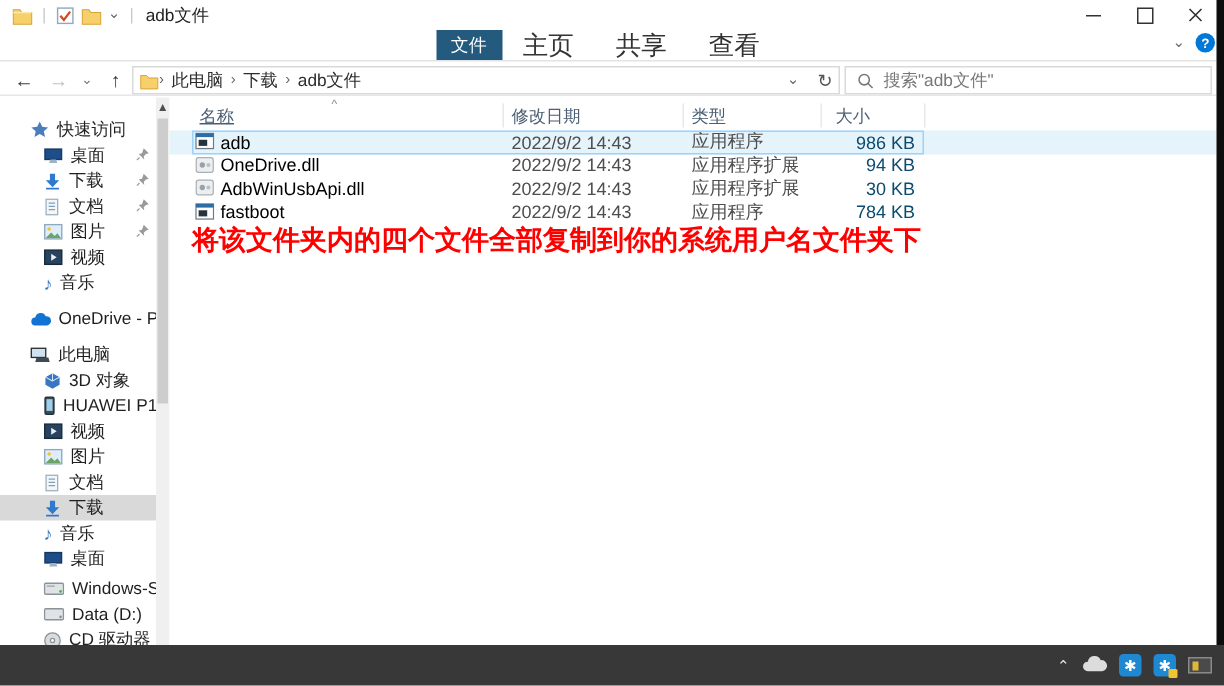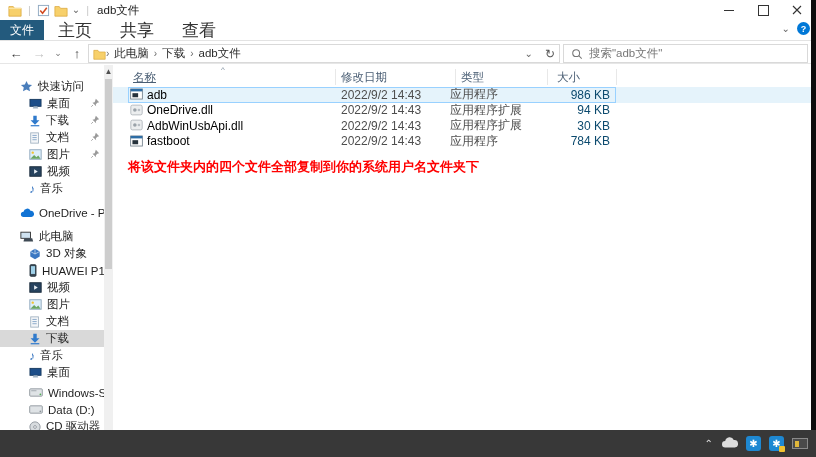--- a/index.html
+++ b/index.html
@@ -13,21 +13,21 @@
   .qat { display:flex; align-items:center; gap:4px; padding-left:8px; }
   .sep { color:#c9c9c9; font-size:11px; padding:0 2px; }
   .win-title { font-size:11.5px; color:#222; margin-left:2px; }
   .win-controls { position:absolute; right:8px; top:0; height:20px; display:flex; align-items:center; gap:22px; }
   .wc { width:12px; height:12px; position:relative; cursor:default; }
   .wc-min::after { content:""; position:absolute; left:1px; top:6px; width:10px; height:1px; background:#333; }
   .wc-max::after { content:""; position:absolute; left:1px; top:1px; width:9px; height:9px; border:1px solid #333; }
   .wc-close svg { display:block; }
 
   
-  .tabsrow { left:0; top:20px; width:811px; height:21px; background:#fff; border-bottom:1px solid #e3e3e3; display:flex; align-items:stretch; }
+  .tabsrow { left:0; top:20px; width:811px; height:21px; background:#fff; border-bottom:1px solid #e3e3e3; display:flex; align-items:stretch;justify-content:center; }
   .tab-file { width:44px; background:#235a7d; color:#fff; display:flex; align-items:center; justify-content:center; font-size:12px; }
   .tab { padding:0 14px; display:flex; align-items:center; color:#333; font-size:17px; }
   .ribbon-mini { position:absolute; right:6px; top:22px; display:flex; align-items:center; gap:7px; }
   .chev { color:#666; font-size:10px; line-height:1; }
   .help-dot { width:13px; height:13px; border-radius:50%; background:#0078d7; color:#fff; font-size:9px; font-weight:bold;
               display:flex; align-items:center; justify-content:center; }
 
   
   .navrow { left:0; top:42px; width:811px; height:22px; background:#fff; border-bottom:1px solid #e6e6e6; }
   .navbtn { position:absolute; top:2px; height:18px; display:flex; align-items:center; justify-content:center; color:#3b3b3b; font-size:13px; }
@@ -57,28 +57,28 @@
   .main { left:113px; top:65px; width:698px; height:365px; background:#fff; }
   .colheaders { position:absolute; left:0; top:3px; width:698px; height:18px; color:#4a5e74; font-size:11.5px; }
   .colheaders .hl { position:absolute; top:2px; }
   .col-line { position:absolute; top:1px; width:1px; height:16px; background:#e8e8e8; }
   .sort-mark { position:absolute; left:108px; top:-3px; color:#7b8b9b; font-size:8px; }
 
   .rows { position:absolute; left:0; top:22px; width:698px; }
   .frow { position:relative; height:15.5px; display:flex; align-items:center; }
   .frow .fname { position:absolute; left:34px; color:#000000; }
   .frow .fdate { position:absolute; left:228px; color:#4e4e4e; }
-  .frow .ftype { position:absolute; left:337px; color:#4e4e4e; }
+  .frow .ftype { position:absolute; left:348px; color:#4e4e4e; }
   .frow .fsize { position:absolute; left:400px; width:97px; text-align:right; color:#0c4a6e; }
   .frow .ficon { position:absolute; left:17px; top:1px; }
   .frow.selected { background:#e5f3fb; }
   .frow.selected::after { content:""; position:absolute; left:15px; right:195px; top:0; bottom:0; border:1px solid #99d1ff; pointer-events:none; }
   .frow.selected::after { right:195px; } 
 
-  .annotation { position:absolute; left:15px; top:93px; color:#ff0000; font-weight:bold; font-size:13px; white-space:nowrap; }
+  .annotation { position:absolute; left:15px; top:83px; color:#ff0000; font-weight:bold; font-size:18px; white-space:nowrap; }
 
   
   .right-strip { left:811px; top:0; width:5px; height:430px; background:#0d0d0d; }
   .taskbar { left:0; top:430px; width:816px; height:27px; background:#383838; }
   .tray { position:absolute; right:8px; top:0; height:27px; display:flex; align-items:center; gap:8px; }
   .tray-chev { color:#e8e8e8; font-size:10px; }
   .tray-app { width:15px; height:15px; border-radius:3px; background:#1e88d2; color:#fff; font-size:10px;
               display:flex; align-items:center; justify-content:center; position:relative; }
   .tray-badge::after { content:""; position:absolute; right:-1px; bottom:-1px; width:6px; height:6px; background:#f2c230; border-radius:1px; }
   .tray-kb { width:16px; height:11px; background:#4a4a4a; border:1px solid #8a8a8a; position:relative; }

